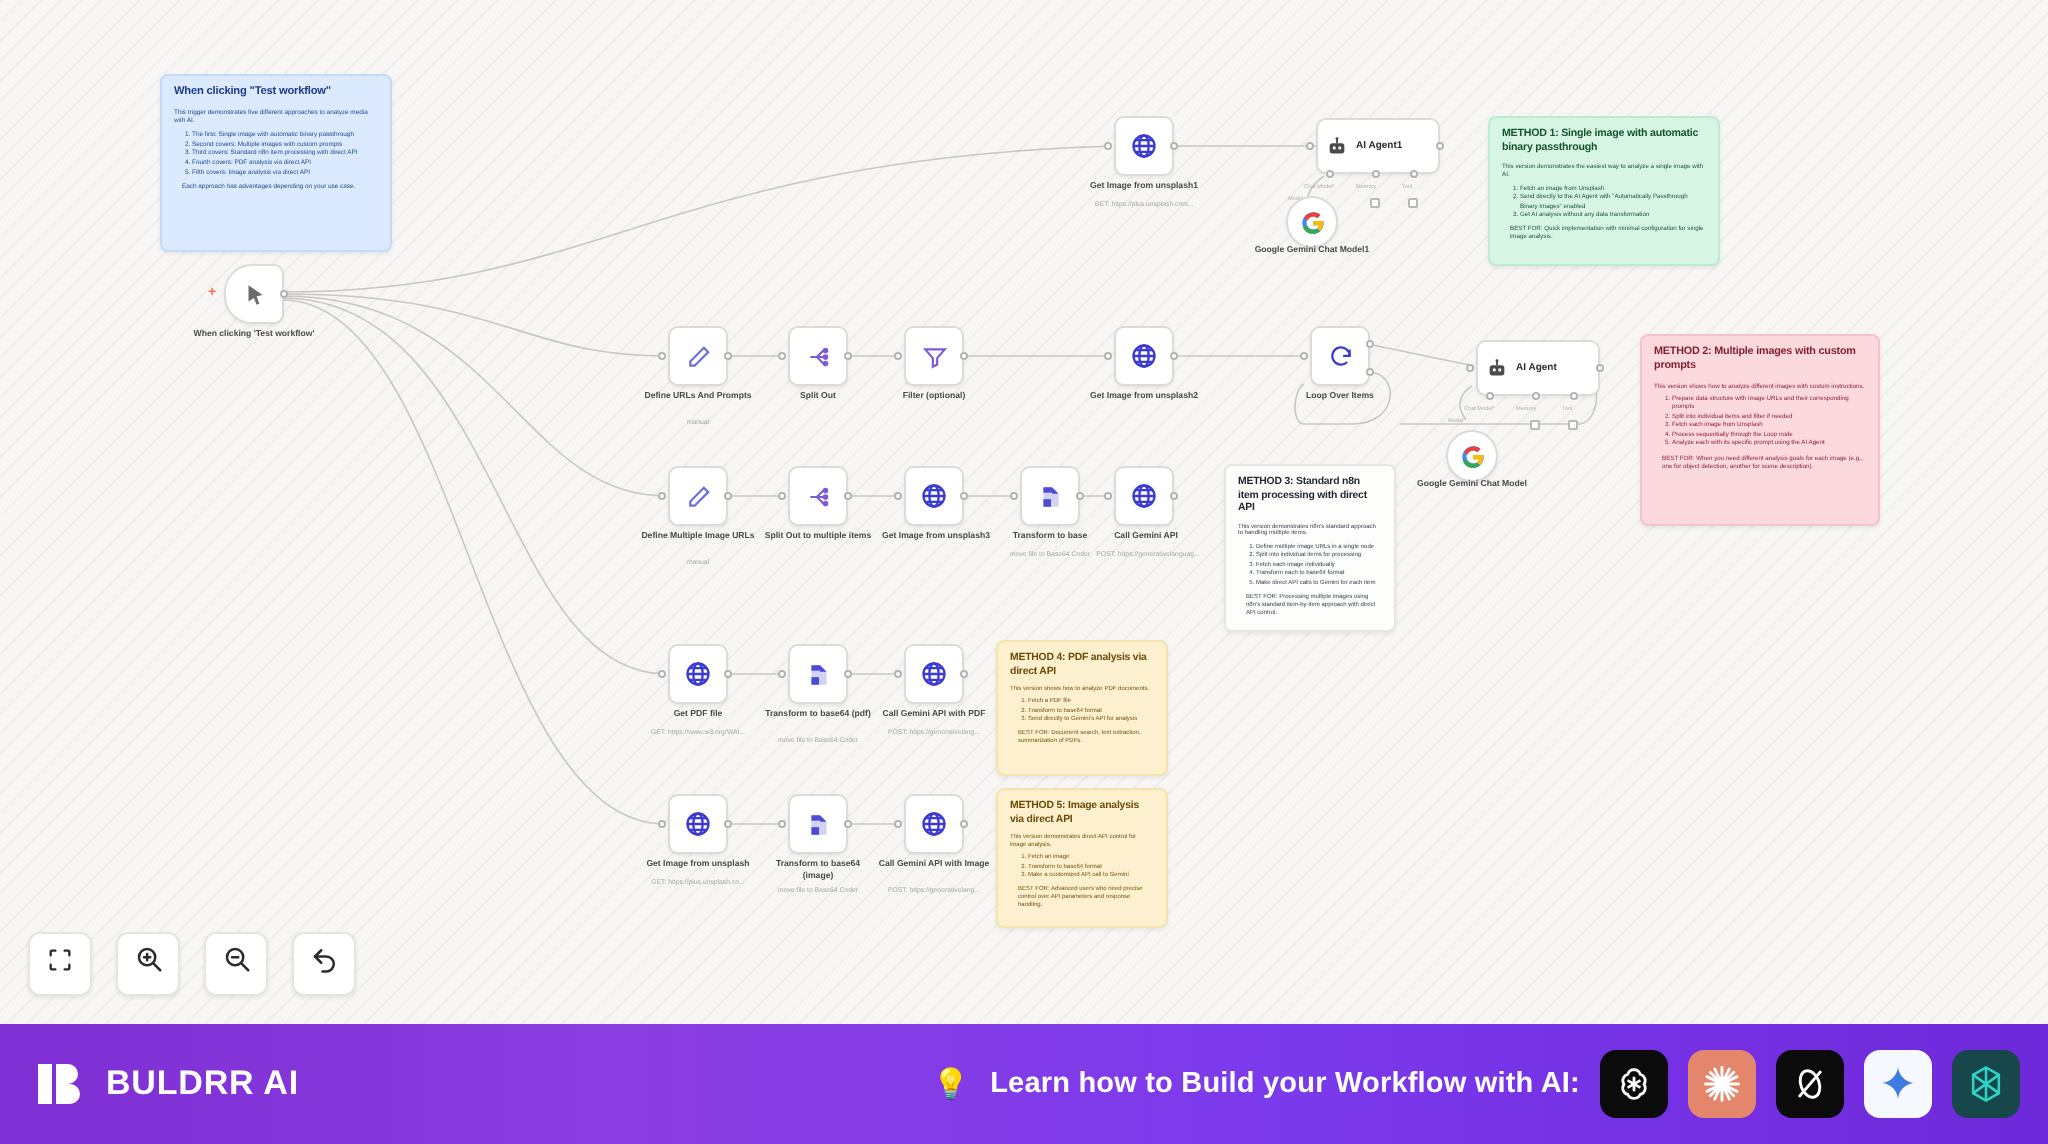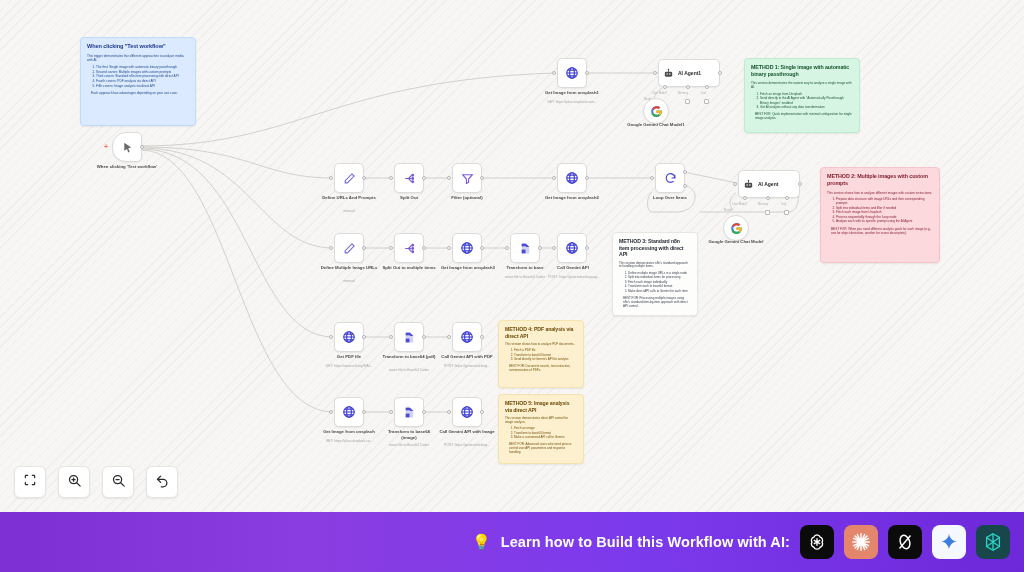--- a/index.html
+++ b/index.html
@@ -626,23 +626,33 @@
       <span>
         <svg width="15" height="15" viewBox="0 0 24 24" fill="none" stroke="#2b2b2b" stroke-width="2" stroke-linecap="round" stroke-linejoin="round">
             <path d="M9 5L4 10l5 5"></path>
             <path d="M4 10h9a6 6 0 010 12h-3"></path>
           </svg>
       </span>
     </div>
   </div>
 
   <div id="footer">
+    <div id="brand">
+      <span class="bmark">
+        <svg width="26" height="26" viewBox="0 0 26 26">
+            <rect x="1" y="3" width="7" height="20" fill="#fff"></rect>
+            <path d="M10 3h6a5 5 0 010 10h-6z" fill="#fff"></path>
+            <path d="M10 13h7a5 5 0 010 10h-7z" fill="#fff"></path>
+          </svg>
+      </span>
+      <span class="btext">BULDRR AI</span>
+    </div>
     <div id="cta">
       <span class="bulb">💡</span>
-      <span class="ctatext">Learn how to Build this Workflow with AI:</span>
+      <span class="ctatext">Learn how to Build your Workflow with AI:</span>
       <span class="ailogo" style="background:#0b0b0b;">
         <svg width="22" height="22" viewBox="0 0 24 24" fill="none" stroke="#fff" stroke-width="1.5">
             <path d="M12 4.2a3.6 3.6 0 00-3.4 2.5 3.6 3.6 0 00-2.1 5.5 3.6 3.6 0 002.1 5.5A3.6 3.6 0 0012 19.8a3.6 3.6 0 003.4-2.1 3.6 3.6 0 002.1-5.5 3.6 3.6 0 00-2.1-5.5A3.6 3.6 0 0012 4.2z"></path>
             <path d="M12 8v8M8.5 10l7 4M15.5 10l-7 4"></path>
           </svg>
       </span>
       <span class="ailogo" style="background:#e4866b;">
         <svg width="22" height="22" viewBox="0 0 24 24" stroke="#fff" stroke-width="1.6" stroke-linecap="round">
             <path d="M12 3v18M3 12h18M5.6 5.6l12.8 12.8M18.4 5.6L5.6 18.4M8 3.8l8 16.4M16 3.8l-8 16.4M3.8 8l16.4 8M3.8 16l16.4-8"></path>
           </svg>

